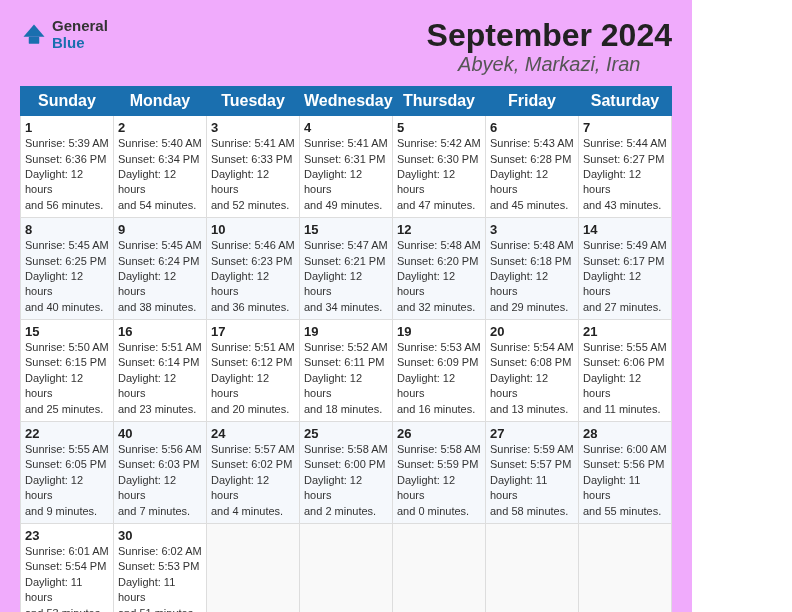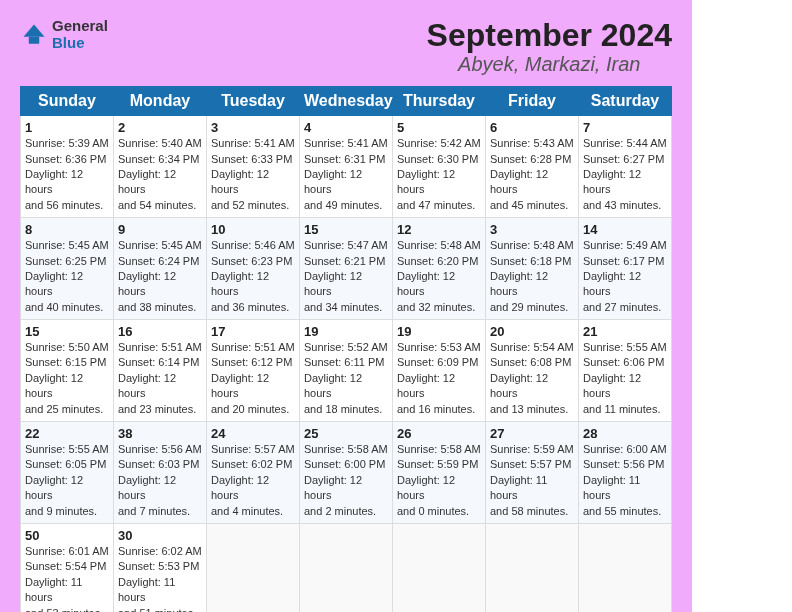--- a/index.html
+++ b/index.html
@@ -159,29 +159,29 @@
           <td><span class="day-num">15</span><span class="day-info">Sunrise: 5:50 AM<br>Sunset: 6:15 PM<br>Daylight: 12 hours<br>and 25 minutes.</span></td>
           <td><span class="day-num">16</span><span class="day-info">Sunrise: 5:51 AM<br>Sunset: 6:14 PM<br>Daylight: 12 hours<br>and 23 minutes.</span></td>
           <td><span class="day-num">17</span><span class="day-info">Sunrise: 5:51 AM<br>Sunset: 6:12 PM<br>Daylight: 12 hours<br>and 20 minutes.</span></td>
           <td><span class="day-num">19</span><span class="day-info">Sunrise: 5:52 AM<br>Sunset: 6:11 PM<br>Daylight: 12 hours<br>and 18 minutes.</span></td>
           <td><span class="day-num">19</span><span class="day-info">Sunrise: 5:53 AM<br>Sunset: 6:09 PM<br>Daylight: 12 hours<br>and 16 minutes.</span></td>
           <td><span class="day-num">20</span><span class="day-info">Sunrise: 5:54 AM<br>Sunset: 6:08 PM<br>Daylight: 12 hours<br>and 13 minutes.</span></td>
           <td><span class="day-num">21</span><span class="day-info">Sunrise: 5:55 AM<br>Sunset: 6:06 PM<br>Daylight: 12 hours<br>and 11 minutes.</span></td>
         </tr>
         <tr>
           <td><span class="day-num">22</span><span class="day-info">Sunrise: 5:55 AM<br>Sunset: 6:05 PM<br>Daylight: 12 hours<br>and 9 minutes.</span></td>
-          <td><span class="day-num">38</span><span class="day-info">Sunrise: 5:56 AM<br>Sunset: 6:03 PM<br>Daylight: 12 hours<br>and 7 minutes.</span></td>
+          <td><span class="day-num">40</span><span class="day-info">Sunrise: 5:56 AM<br>Sunset: 6:03 PM<br>Daylight: 12 hours<br>and 7 minutes.</span></td>
           <td><span class="day-num">24</span><span class="day-info">Sunrise: 5:57 AM<br>Sunset: 6:02 PM<br>Daylight: 12 hours<br>and 4 minutes.</span></td>
           <td><span class="day-num">25</span><span class="day-info">Sunrise: 5:58 AM<br>Sunset: 6:00 PM<br>Daylight: 12 hours<br>and 2 minutes.</span></td>
           <td><span class="day-num">26</span><span class="day-info">Sunrise: 5:58 AM<br>Sunset: 5:59 PM<br>Daylight: 12 hours<br>and 0 minutes.</span></td>
           <td><span class="day-num">27</span><span class="day-info">Sunrise: 5:59 AM<br>Sunset: 5:57 PM<br>Daylight: 11 hours<br>and 58 minutes.</span></td>
           <td><span class="day-num">28</span><span class="day-info">Sunrise: 6:00 AM<br>Sunset: 5:56 PM<br>Daylight: 11 hours<br>and 55 minutes.</span></td>
         </tr>
         <tr>
-          <td><span class="day-num">50</span><span class="day-info">Sunrise: 6:01 AM<br>Sunset: 5:54 PM<br>Daylight: 11 hours<br>and 53 minutes.</span></td>
+          <td><span class="day-num">23</span><span class="day-info">Sunrise: 6:01 AM<br>Sunset: 5:54 PM<br>Daylight: 11 hours<br>and 53 minutes.</span></td>
           <td><span class="day-num">30</span><span class="day-info">Sunrise: 6:02 AM<br>Sunset: 5:53 PM<br>Daylight: 11 hours<br>and 51 minutes.</span></td>
           <td class="empty-cell"></td>
           <td class="empty-cell"></td>
           <td class="empty-cell"></td>
           <td class="empty-cell"></td>
           <td class="empty-cell"></td>
         </tr>
       </tbody>
   </table>
 </div>

